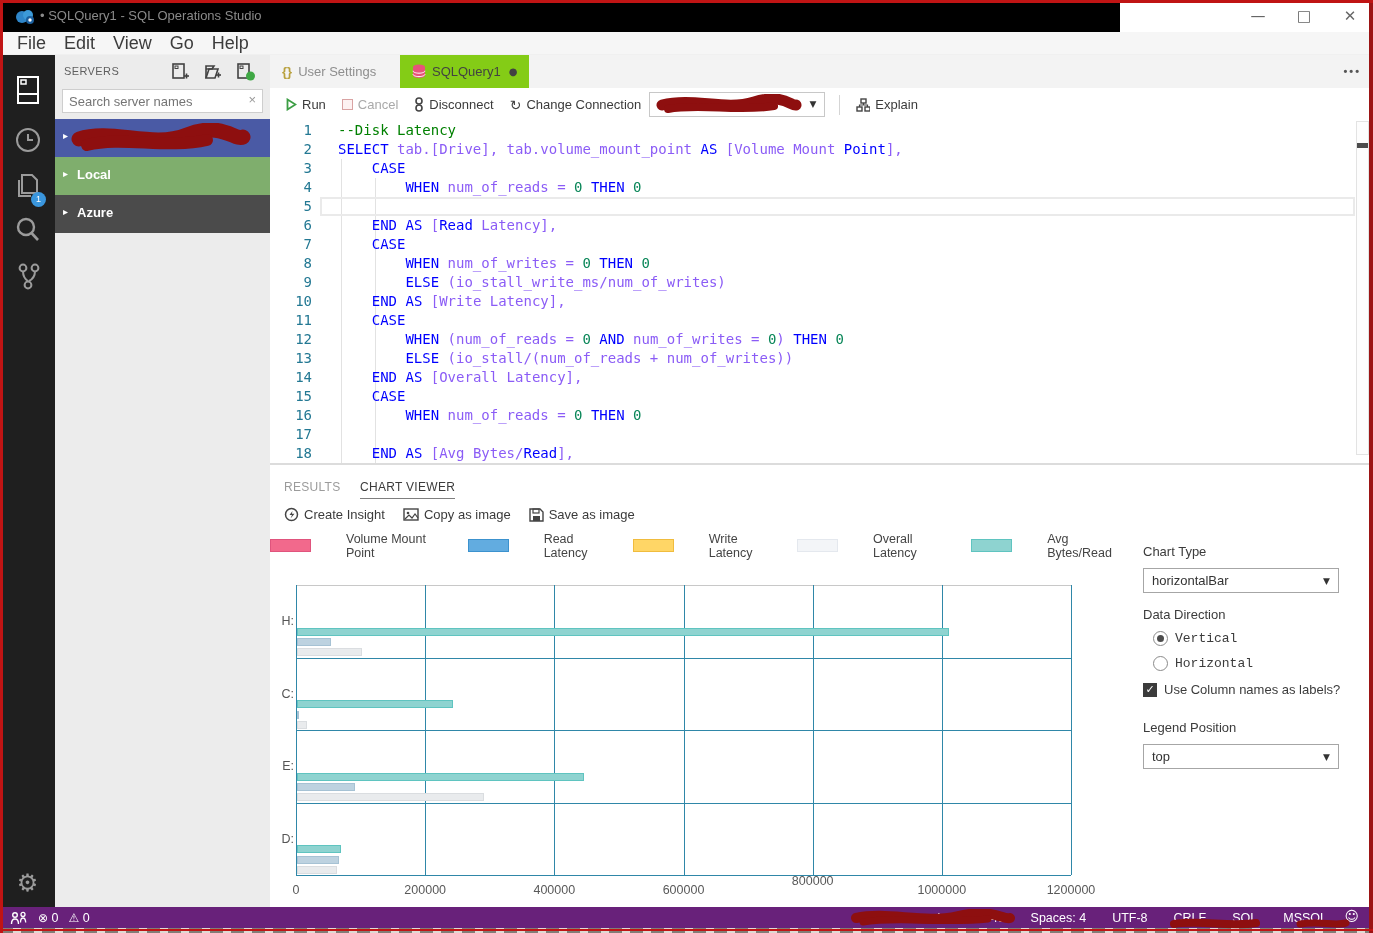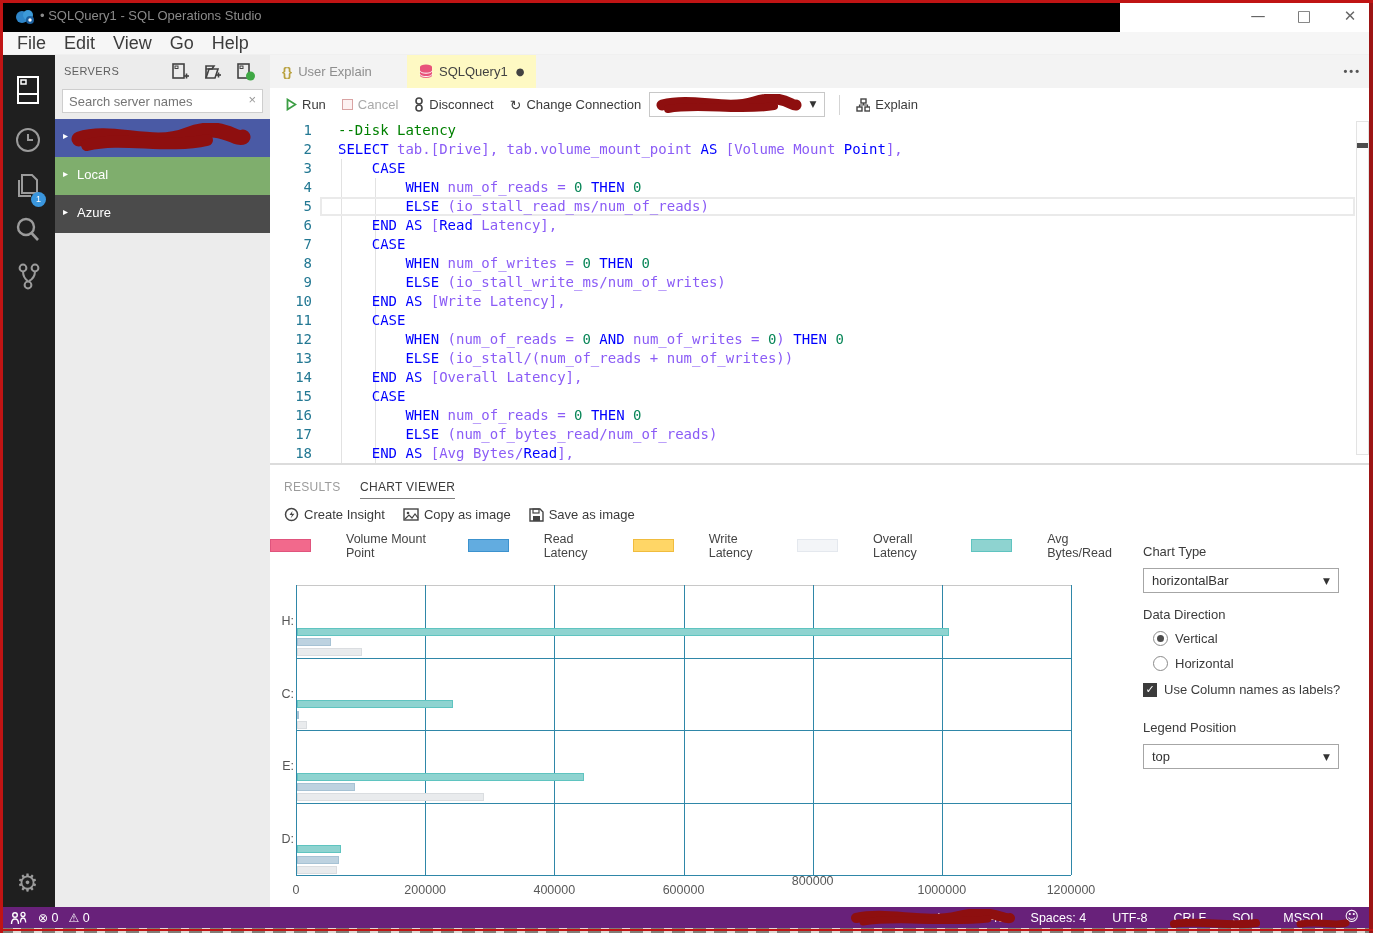--- a/index.html
+++ b/index.html
@@ -28,28 +28,28 @@
   #sidebar { left:55px; top:55px; width:215px; height:852px; background:#ececec; }
   #sidebar-header { position:absolute; left:0; top:0; width:215px; height:33px; }
   #sidebar-title { position:absolute; left:9px; top:10px; font-size:11px; color:#5f5f5f; letter-spacing:.4px; }
   .sb-hicon { position:absolute; top:8px; }
   #search-box { position:absolute; left:7px; top:34px; width:201px; height:24px; background:#fff; border:1px solid #cecece; }
   #search-input { position:absolute; left:6px; top:1px; width:170px; height:20px; border:0; outline:0; font-size:13px; color:#666; background:transparent; font-family:"Liberation Sans",sans-serif;}
   #search-clear { position:absolute; right:6px; top:2px; color:#999; font-size:13px; }
   #server-list { position:absolute; left:0; top:64px; width:215px; }
   .server-item { position:relative; width:215px; height:38px; color:#fff; }
   .chev { position:absolute; left:8px; top:11px; font-size:10px; color:#fff; font-family:"DejaVu Sans",sans-serif;}
-  .srv-label { position:absolute; left:22px; top:10px; font-size:13px; font-weight:400; }
+  .srv-label { position:absolute; left:22px; top:10px; font-size:13px; font-weight:700; }
   .scr { position:absolute; left:12px; top:4px; }
 
   
   #tab-strip { left:270px; top:55px; width:1103px; height:33px; background:#f3f3f3; }
   .ed-tab { position:absolute; top:0; height:33px; display:flex; align-items:center; padding:0 12px; font-size:13px; }
   #tab-user-settings { left:0; color:#8e8e8e; }
-  #tab-sqlquery { left:137px; background:#fef9c3; color:#424242; }
+  #tab-sqlquery { left:130px; background:#84cc16; color:#424242; }
   .tab-icon { margin-right:6px; font-size:13px; }
   #braces-glyph { color:#b8a03c; font-weight:700; }
   .dirty-dot { margin-left:8px; font-size:10px; color:#424242; font-family:"DejaVu Sans",sans-serif;}
   #more-actions { position:absolute; right:12px; top:10px; color:#555; font-size:11px; letter-spacing:2px; font-weight:700;}
 
   
   #query-toolbar { left:270px; top:88px; width:1103px; height:33px; background:#fff; display:flex; align-items:center; }
   .tb-btn { display:flex; align-items:center; margin-left:16px; font-size:13px; color:#3b3b3b; white-space:nowrap; }
   .tb-btn .ico { margin-right:5px; display:inline-flex; }
   .disabled { color:#a9a9a9; }
@@ -91,21 +91,21 @@
   .gline-top { position:absolute; height:1px; background:#c8c8c8; }
   .bar { position:absolute; }
   .cat-label { position:absolute; left:0; width:24px; text-align:right; font-size:12.5px; color:#555; }
   .tick-label { position:absolute; width:90px; text-align:center; font-size:12.5px; color:#595959; }
 
   
   #options-panel { position:absolute; left:860px; top:67px; width:243px; height:370px; }
   .opt-label { position:absolute; left:13px; font-size:13px; color:#3b3b3b; }
   .select { position:absolute; left:13px; width:196px; height:25px; border:1px solid #a6a6a6; background:#fff; font-size:13px; color:#333; line-height:23px; padding-left:8px; }
   .select .sel-arrow { position:absolute; right:8px; top:1px; font-size:9px; color:#333; font-family:"DejaVu Sans",sans-serif;}
-  .radio-row { position:absolute; left:23px; display:flex; align-items:flex-end; font-size:13px; color:#3b3b3b; }
+  .radio-row { position:absolute; left:23px; display:flex; align-items:flex-end; font-size:13px; color:#3b3b3b;font-family:Liberation Mono, monospace; }
   .radio { width:15px; height:15px; border-radius:50%; border:1px solid #8a8a8a; margin-right:7px; position:relative; background:#fff;}
   .radio.sel::after { content:""; position:absolute; left:3px; top:3px; width:7px; height:7px; border-radius:50%; background:#4c4c4c; }
   .checkbox-row { position:absolute; left:13px; display:flex; align-items:center; font-size:13px; color:#3b3b3b; }
   .checkbox { width:14px; height:14px; background:#3b3b3b; color:#fff; font-size:11px; line-height:14px; text-align:center; margin-right:7px; font-family:"DejaVu Sans",sans-serif;}
 
   
   #status-bar { left:0; top:907px; width:1373px; height:21px; background:#68217a; color:#fff; }
   #sb-left { position:absolute; left:10px; top:0; height:21px; display:flex; align-items:center; gap:10px; font-size:12.5px; }
   #sb-right { position:absolute; right:46px; top:0; height:21px; display:flex; align-items:center; gap:26px; font-size:12.5px; }
   .sb-glyph { font-family:"DejaVu Sans",sans-serif; font-size:12px; }
@@ -227,21 +227,21 @@
         <div class="server-item" style="background:#4b4b4b">
           <span class="chev">▸</span>
           <span class="srv-label">Azure</span>
         </div>
       </div>
   </div>
 
   <div id="tab-strip" class="abs">
     <div id="tab-user-settings" class="ed-tab">
       <span id="braces-glyph" class="tab-icon">{}</span>
-      <span>User Explain</span>
+      <span>User Settings</span>
     </div>
     <div id="tab-sqlquery" class="ed-tab">
       <svg class="tab-icon" width="14" height="15">
         <ellipse cx="7" cy="3" rx="6" ry="2.4" fill="#e8537a"></ellipse>
         <path d="M1 3 v8.5 c0 1.3 2.7 2.4 6 2.4 s6 -1.1 6 -2.4 V3" fill="#e8537a"></path>
         <path d="M1 6.8 c0 1.3 2.7 2.4 6 2.4 s6-1.1 6-2.4" fill="none" stroke="#fff" stroke-width="1"></path>
         <path d="M1 10.2 c0 1.3 2.7 2.4 6 2.4 s6-1.1 6-2.4" fill="none" stroke="#fff" stroke-width="1"></path>
       </svg>
       <span>SQLQuery1</span>
       <span class="dirty-dot">●</span>
@@ -301,33 +301,33 @@
   </div>
 
   <div id="code-editor" class="abs">
     <div class="indent-guide" style="left:71px; top:38px; height:304px;"></div>
     <div class="indent-guide" style="left:105px; top:57px; height:285px;"></div>
     <div id="code-lines">
         <div class="code-line" style="top:0px"><span class="ln">1</span><span class="code-text"><span class="tk-c">--Disk Latency</span></span></div>
         <div class="code-line" style="top:19px"><span class="ln">2</span><span class="code-text"><span class="tk-k">SELECT</span><span class="tk-p"> tab.[Drive], tab.volume_mount_point </span><span class="tk-k">AS</span><span class="tk-p"> [Volume Mount </span><span class="tk-k">Point</span><span class="tk-p">],</span></span></div>
         <div class="code-line" style="top:38px"><span class="ln">3</span><span class="code-text"><span class="tk-p">    </span><span class="tk-k">CASE</span></span></div>
         <div class="code-line" style="top:57px"><span class="ln">4</span><span class="code-text"><span class="tk-p">        </span><span class="tk-k">WHEN</span><span class="tk-p"> num_of_reads = </span><span class="tk-n">0</span><span class="tk-p"> </span><span class="tk-k">THEN</span><span class="tk-p"> </span><span class="tk-n">0</span></span></div>
-        <div class="code-line" style="top:76px"><div class="curbox"></div><span class="ln">5</span><span class="code-text"><span class="tk-p">        </span><span class="tk-k">ELSE</span><span class="tk-p"> (io_stall_read_ms/num_of_reads)</span></span></div>
+        <div class="code-line" style="top:76px"><div class="curbox"></div><span class="ln">5</span></div>
         <div class="code-line" style="top:95px"><span class="ln">6</span><span class="code-text"><span class="tk-p">    </span><span class="tk-k">END</span><span class="tk-p"> </span><span class="tk-k">AS</span><span class="tk-p"> [</span><span class="tk-k">Read</span><span class="tk-p"> Latency],</span></span></div>
         <div class="code-line" style="top:114px"><span class="ln">7</span><span class="code-text"><span class="tk-p">    </span><span class="tk-k">CASE</span></span></div>
         <div class="code-line" style="top:133px"><span class="ln">8</span><span class="code-text"><span class="tk-p">        </span><span class="tk-k">WHEN</span><span class="tk-p"> num_of_writes = </span><span class="tk-n">0</span><span class="tk-p"> </span><span class="tk-k">THEN</span><span class="tk-p"> </span><span class="tk-n">0</span></span></div>
         <div class="code-line" style="top:152px"><span class="ln">9</span><span class="code-text"><span class="tk-p">        </span><span class="tk-k">ELSE</span><span class="tk-p"> (io_stall_write_ms/num_of_writes)</span></span></div>
         <div class="code-line" style="top:171px"><span class="ln">10</span><span class="code-text"><span class="tk-p">    </span><span class="tk-k">END</span><span class="tk-p"> </span><span class="tk-k">AS</span><span class="tk-p"> [Write Latency],</span></span></div>
         <div class="code-line" style="top:190px"><span class="ln">11</span><span class="code-text"><span class="tk-p">    </span><span class="tk-k">CASE</span></span></div>
         <div class="code-line" style="top:209px"><span class="ln">12</span><span class="code-text"><span class="tk-p">        </span><span class="tk-k">WHEN</span><span class="tk-p"> (num_of_reads = </span><span class="tk-n">0</span><span class="tk-p"> </span><span class="tk-k">AND</span><span class="tk-p"> num_of_writes = </span><span class="tk-n">0</span><span class="tk-p">) </span><span class="tk-k">THEN</span><span class="tk-p"> </span><span class="tk-n">0</span></span></div>
         <div class="code-line" style="top:228px"><span class="ln">13</span><span class="code-text"><span class="tk-p">        </span><span class="tk-k">ELSE</span><span class="tk-p"> (io_stall/(num_of_reads + num_of_writes))</span></span></div>
         <div class="code-line" style="top:247px"><span class="ln">14</span><span class="code-text"><span class="tk-p">    </span><span class="tk-k">END</span><span class="tk-p"> </span><span class="tk-k">AS</span><span class="tk-p"> [Overall Latency],</span></span></div>
         <div class="code-line" style="top:266px"><span class="ln">15</span><span class="code-text"><span class="tk-p">    </span><span class="tk-k">CASE</span></span></div>
         <div class="code-line" style="top:285px"><span class="ln">16</span><span class="code-text"><span class="tk-p">        </span><span class="tk-k">WHEN</span><span class="tk-p"> num_of_reads = </span><span class="tk-n">0</span><span class="tk-p"> </span><span class="tk-k">THEN</span><span class="tk-p"> </span><span class="tk-n">0</span></span></div>
-        <div class="code-line" style="top:304px"><span class="ln">17</span><span class="code-text"><span class="tk-p">        </span><span class="tk-k">ELSE</span><span class="tk-p"> (num_of_bytes_read/num_of_reads)</span></span></div>
+        <div class="code-line" style="top:304px"><span class="ln">17</span></div>
         <div class="code-line" style="top:323px"><span class="ln">18</span><span class="code-text"><span class="tk-p">    </span><span class="tk-k">END</span><span class="tk-p"> </span><span class="tk-k">AS</span><span class="tk-p"> [Avg Bytes/</span><span class="tk-k">Read</span><span class="tk-p">],</span></span></div>
       </div>
     <div id="editor-scrollbar">
       <div id="scroll-marker"></div>
     </div>
   </div>
 
   <div id="panel" class="abs">
     <span id="tab-results" class="panel-tab">RESULTS</span>
     <span id="tab-chart-viewer" class="panel-tab">CHART VIEWER</span>

